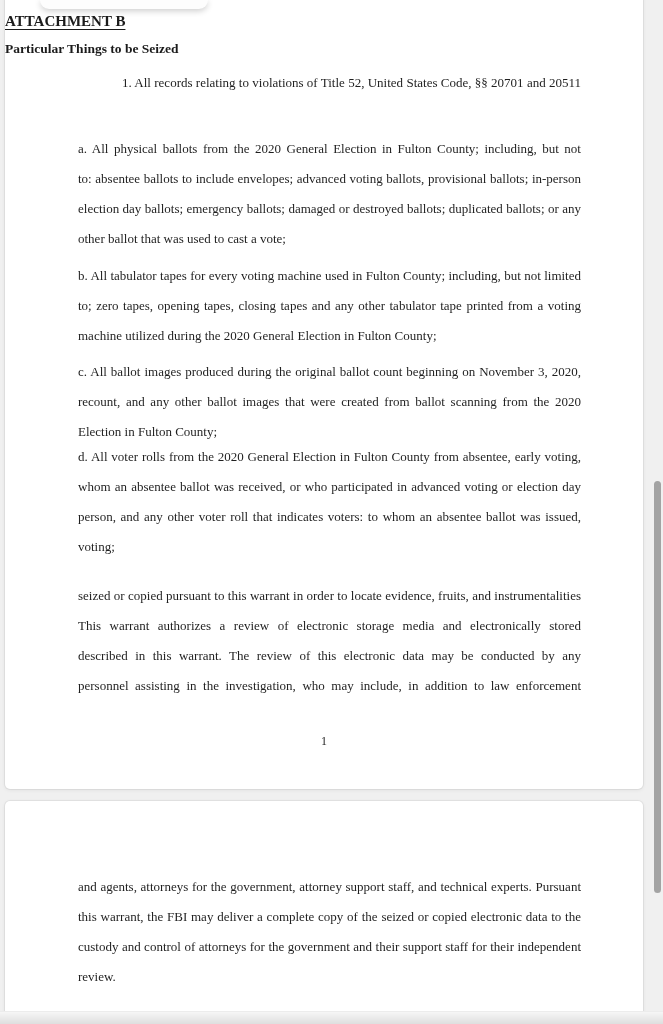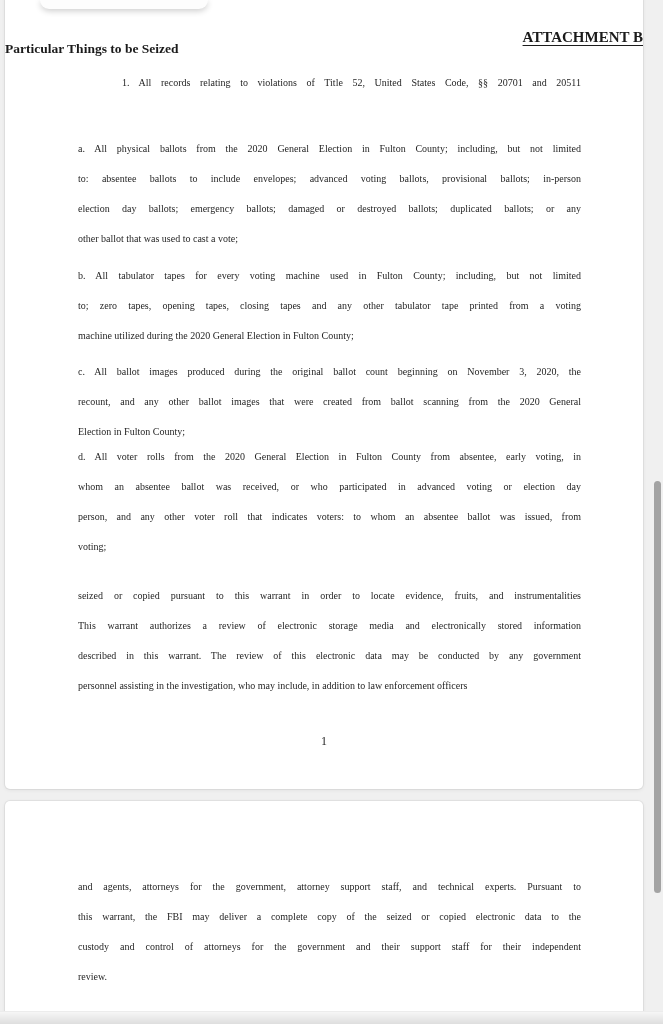--- a/index.html
+++ b/index.html
@@ -12,32 +12,32 @@
   
   .page{
     position:absolute;left:5px;width:638px;background:#ffffff;
     border-radius:5px;
     box-shadow:0 0 0 1px rgba(0,0,0,0.05), 0 1px 4px rgba(0,0,0,0.07);
   }
   .page1{top:-6px;height:795px;}
   .page2{top:801px;height:240px;}
   
   .doc-title{
-    position:absolute;left:0;right:0;top:19px;text-align:right;
+    position:absolute;left:0;right:0;top:19px;text-align:left;
     font-weight:bold;font-size:15px;color:#1b1b1b;
-    text-decoration:underline;text-underline-offset:3px;margin-top:16px;
+    text-decoration:underline;text-underline-offset:3px;
   }
   .doc-subtitle{
     position:absolute;left:0;right:0;top:47px;text-align:left;
     font-weight:bold;font-size:13.5px;color:#1b1b1b;
   }
   
   .tblock{
     position:absolute;left:73px;width:503px;color:#1f1f1f;
-    font-size:10px;
+    font-size:13px;
   }
   .line{
     height:30px;line-height:30px;overflow:hidden;
     text-align:justify;
   }
   .j{text-align-last:justify;}
   .indent{text-indent:44px;}
   .page-number{
     position:absolute;left:0;right:0;text-align:center;
     font-size:12px;color:#1f1f1f;line-height:30px;

